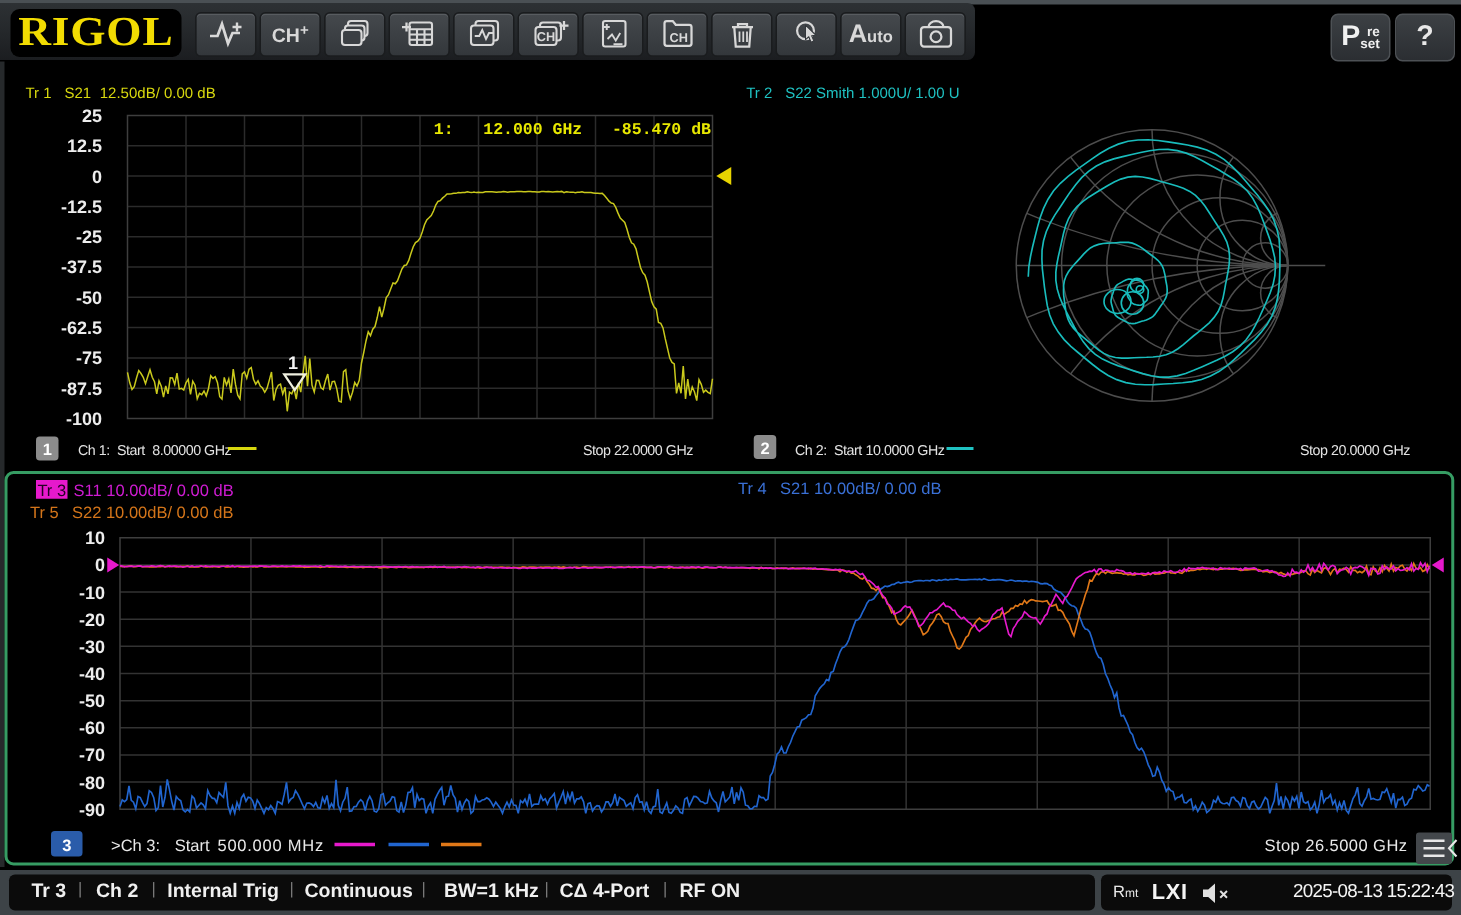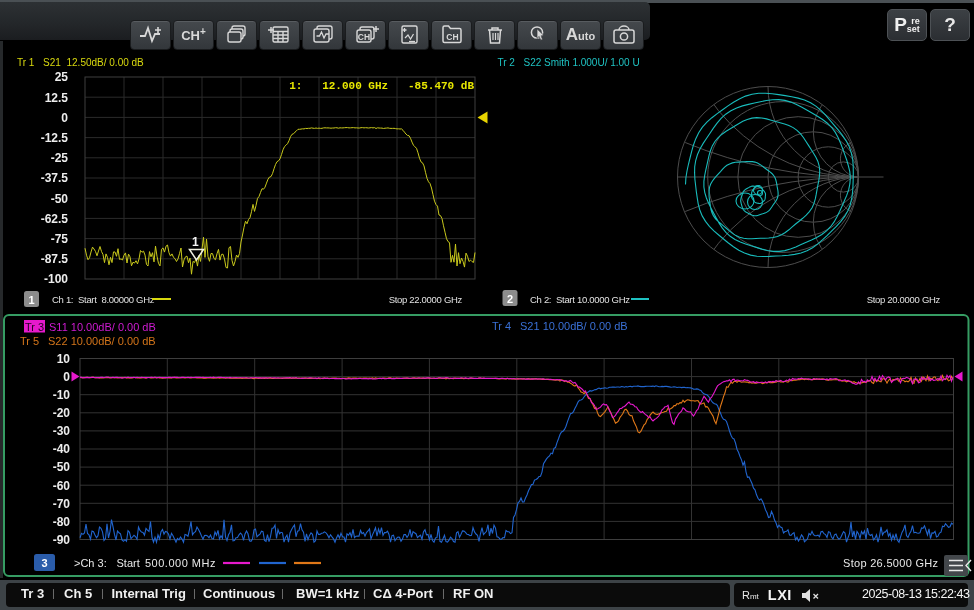--- a/index.html
+++ b/index.html
@@ -4,21 +4,21 @@
 #screen{position:relative;width:974px;height:610px;background:#000;overflow:hidden;
   font-family:"Liberation Sans",sans-serif}
 #tb{position:absolute;left:0;top:0;width:974px;height:41px;background:#000}
 #tbtop{position:absolute;left:0;top:0;width:974px;height:3px;background:#4a5054}
 #tbpanel{position:absolute;left:0;top:2px;width:650px;height:38px;
   background:linear-gradient(#2d3134,#232629 60%,#1b1d20);border-radius:0 5px 5px 0}
 #logo{position:absolute;left:7px;top:6px;width:114px;height:32px;background:#000;
   border-radius:6px;display:flex;align-items:center;justify-content:center}
 #logo span{font-family:"Liberation Serif",serif;font-weight:bold;font-size:28px;color:#f2dc02;
   letter-spacing:0.5px;transform:scale(1.08,0.98)}
-.tbtn{position:absolute;top:20px;height:28px;background:linear-gradient(#45494d,#33373b);
+.tbtn{position:absolute;top:8px;height:28px;background:linear-gradient(#45494d,#33373b);
   border:1px solid #1a1c1e;border-radius:4px;box-shadow:inset 0 1px 0 #585c60;
   display:flex;align-items:center;justify-content:center}
 .rbtn{position:absolute;top:9px;height:30px;background:linear-gradient(#3c4044,#2b2e32);
   border:1px solid #4d5155;border-radius:5px;display:flex;align-items:center;justify-content:center}
 svg{display:block}
 text{font-family:"Liberation Sans",sans-serif}
 .ylab{font-size:12px;font-weight:bold;fill:#ededed}
 .hdr{font-size:11px}
 .hdrS{font-size:10px}
 .ftr{font-size:9.5px;fill:#e2e2e2;letter-spacing:-0.3px}
@@ -28,20 +28,23 @@
 .sbbox{position:absolute;top:3px;height:24px;background:#0b0b0b;border-radius:4px}
 .sbi{position:absolute;top:6px;color:#f0f0f0;font-size:13px;font-weight:bold;white-space:nowrap}
 .sbs{position:absolute;top:7px;color:#787878;font-size:11px}
 </style></head>
 <body>
 <div id="screen">
 
 <div id="tb">
   <div id="tbtop"></div>
   <div id="tbpanel"></div>
+  <div id="logo">
+        <span>RIGOL</span>
+      </div>
   <div class="tbtn" style="left:130px;width:39px">
         <svg width="28" height="24" viewBox="0 0 28 24">
           <path d="M3 13 h5 l3 -8 4 13 3 -7 h5" fill="none" stroke="#d8d8d8" stroke-width="1.8"></path>
           <path d="M21 4 v6 M18 7 h6" stroke="#d8d8d8" stroke-width="1.6"></path>
         </svg>
       </div>
 <div class="tbtn" style="left:173px;width:39px">
         <span style="font-size:13px;font-weight:bold;color:#d8d8d8">CH<sup style="font-size:10px">+</sup></span>
       </div>
 <div class="tbtn" style="left:216px;width:39px">
@@ -280,21 +283,21 @@
     <rect x="944" y="243" width="24" height="21" rx="2" fill="#43474b"></rect>
     <path d="M949 248.5 h14 M949 253.5 h14 M949 258.5 h14" stroke="#e8e8e8" stroke-width="1.6"></path>
     <path d="M971 248 l-5 5.5 5 5.5" fill="none" stroke="#e8e8e8" stroke-width="1.4"></path>
   </g>
 </svg>
 
 <div id="sb">
   <div class="sbbox" style="left:6px;width:724px"></div>
   <div class="sbbox" style="left:734px;width:234px"></div>
   <span class="sbi" style="left:21px">Tr 3</span>
-<span class="sbi" style="left:64px">Ch 5</span>
+<span class="sbi" style="left:64px">Ch 2</span>
 <span class="sbi" style="left:111.5px">Internal Trig</span>
 <span class="sbi" style="left:203px">Continuous</span>
 <span class="sbi" style="left:296px">BW=1 kHz</span>
 <span class="sbi" style="left:373px">CΔ 4-Port</span>
 <span class="sbi" style="left:453px">RF ON</span>
 <span class="sbs" style="left:52px">|</span>
 <span class="sbs" style="left:101px">|</span>
 <span class="sbs" style="left:193px">|</span>
 <span class="sbs" style="left:281px">|</span>
 <span class="sbs" style="left:363px">|</span>

